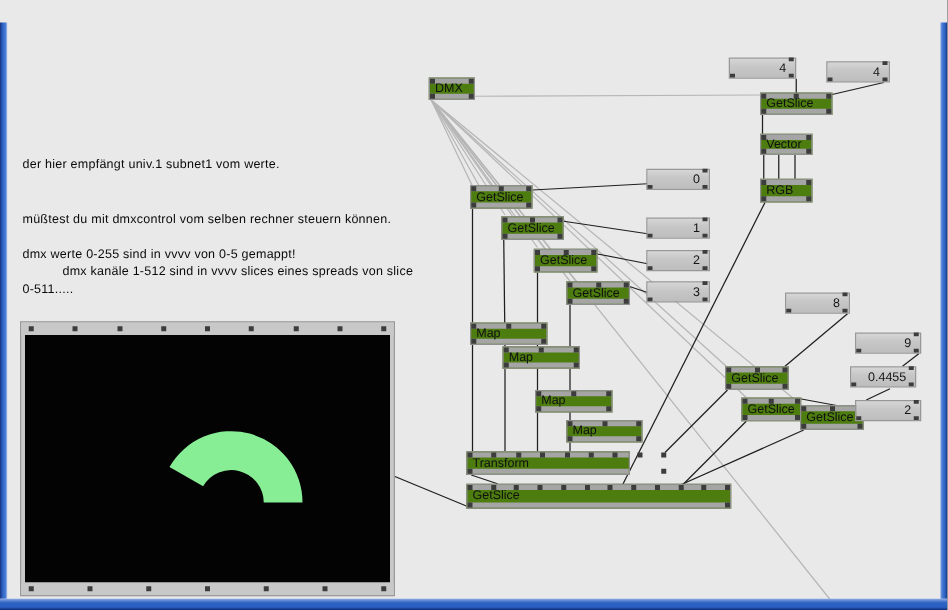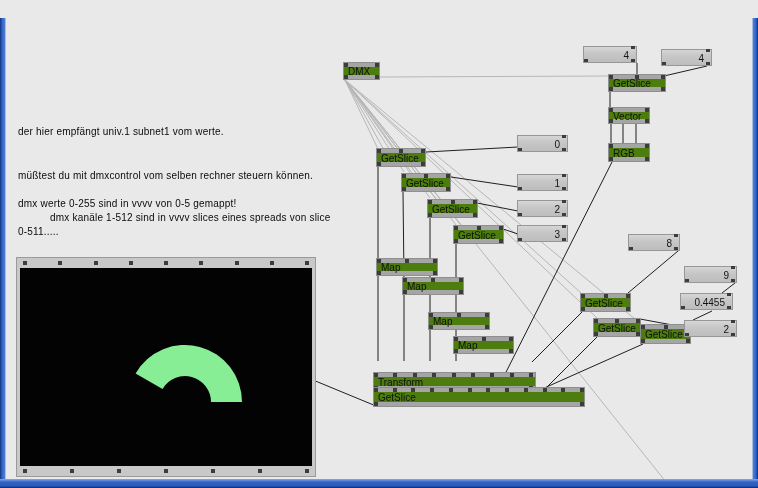--- a/index.html
+++ b/index.html
@@ -253,21 +253,21 @@
           <span class="pin" style="left: 0px; top: 0px; background: rgb(60, 60, 60);"></span>
           <span class="pin" style="left: 28px; top: 0px; background: rgb(60, 60, 60);"></span>
           <span class="pin" style="left: 55px; top: 0px; background: rgb(60, 60, 60);"></span>
         </div>
         <div class="strip bottom">
           <span class="pin" style="left: 0px; top: 0px; background: rgb(60, 60, 60);"></span>
           <span class="pin" style="left: 55px; top: 0px; background: rgb(60, 60, 60);"></span>
         </div>
         <span class="lbl">Map</span>
       </div>
-      <div class="vnode opnode" style="left: 373px; top: 372px; width: 163px; height: 19px; padding-left: 32px;">
+      <div class="vnode opnode" style="left: 373px; top: 361px; width: 131px; height: 19px; padding-left: 32px;">
         <div class="strip top">
           <span class="pin" style="left: 0px; top: 0px; background: rgb(60, 60, 60);"></span>
           <span class="pin" style="left: 19px; top: 0px; background: rgb(60, 60, 60);"></span>
           <span class="pin" style="left: 39px; top: 0px; background: rgb(60, 60, 60);"></span>
           <span class="pin" style="left: 58px; top: 0px; background: rgb(60, 60, 60);"></span>
           <span class="pin" style="left: 78px; top: 0px; background: rgb(60, 60, 60);"></span>
           <span class="pin" style="left: 97px; top: 0px; background: rgb(60, 60, 60);"></span>
           <span class="pin" style="left: 116px; top: 0px; background: rgb(60, 60, 60);"></span>
           <span class="pin" style="left: 136px; top: 0px; background: rgb(60, 60, 60);"></span>
           <span class="pin" style="left: 155px; top: 0px; background: rgb(60, 60, 60);"></span>

